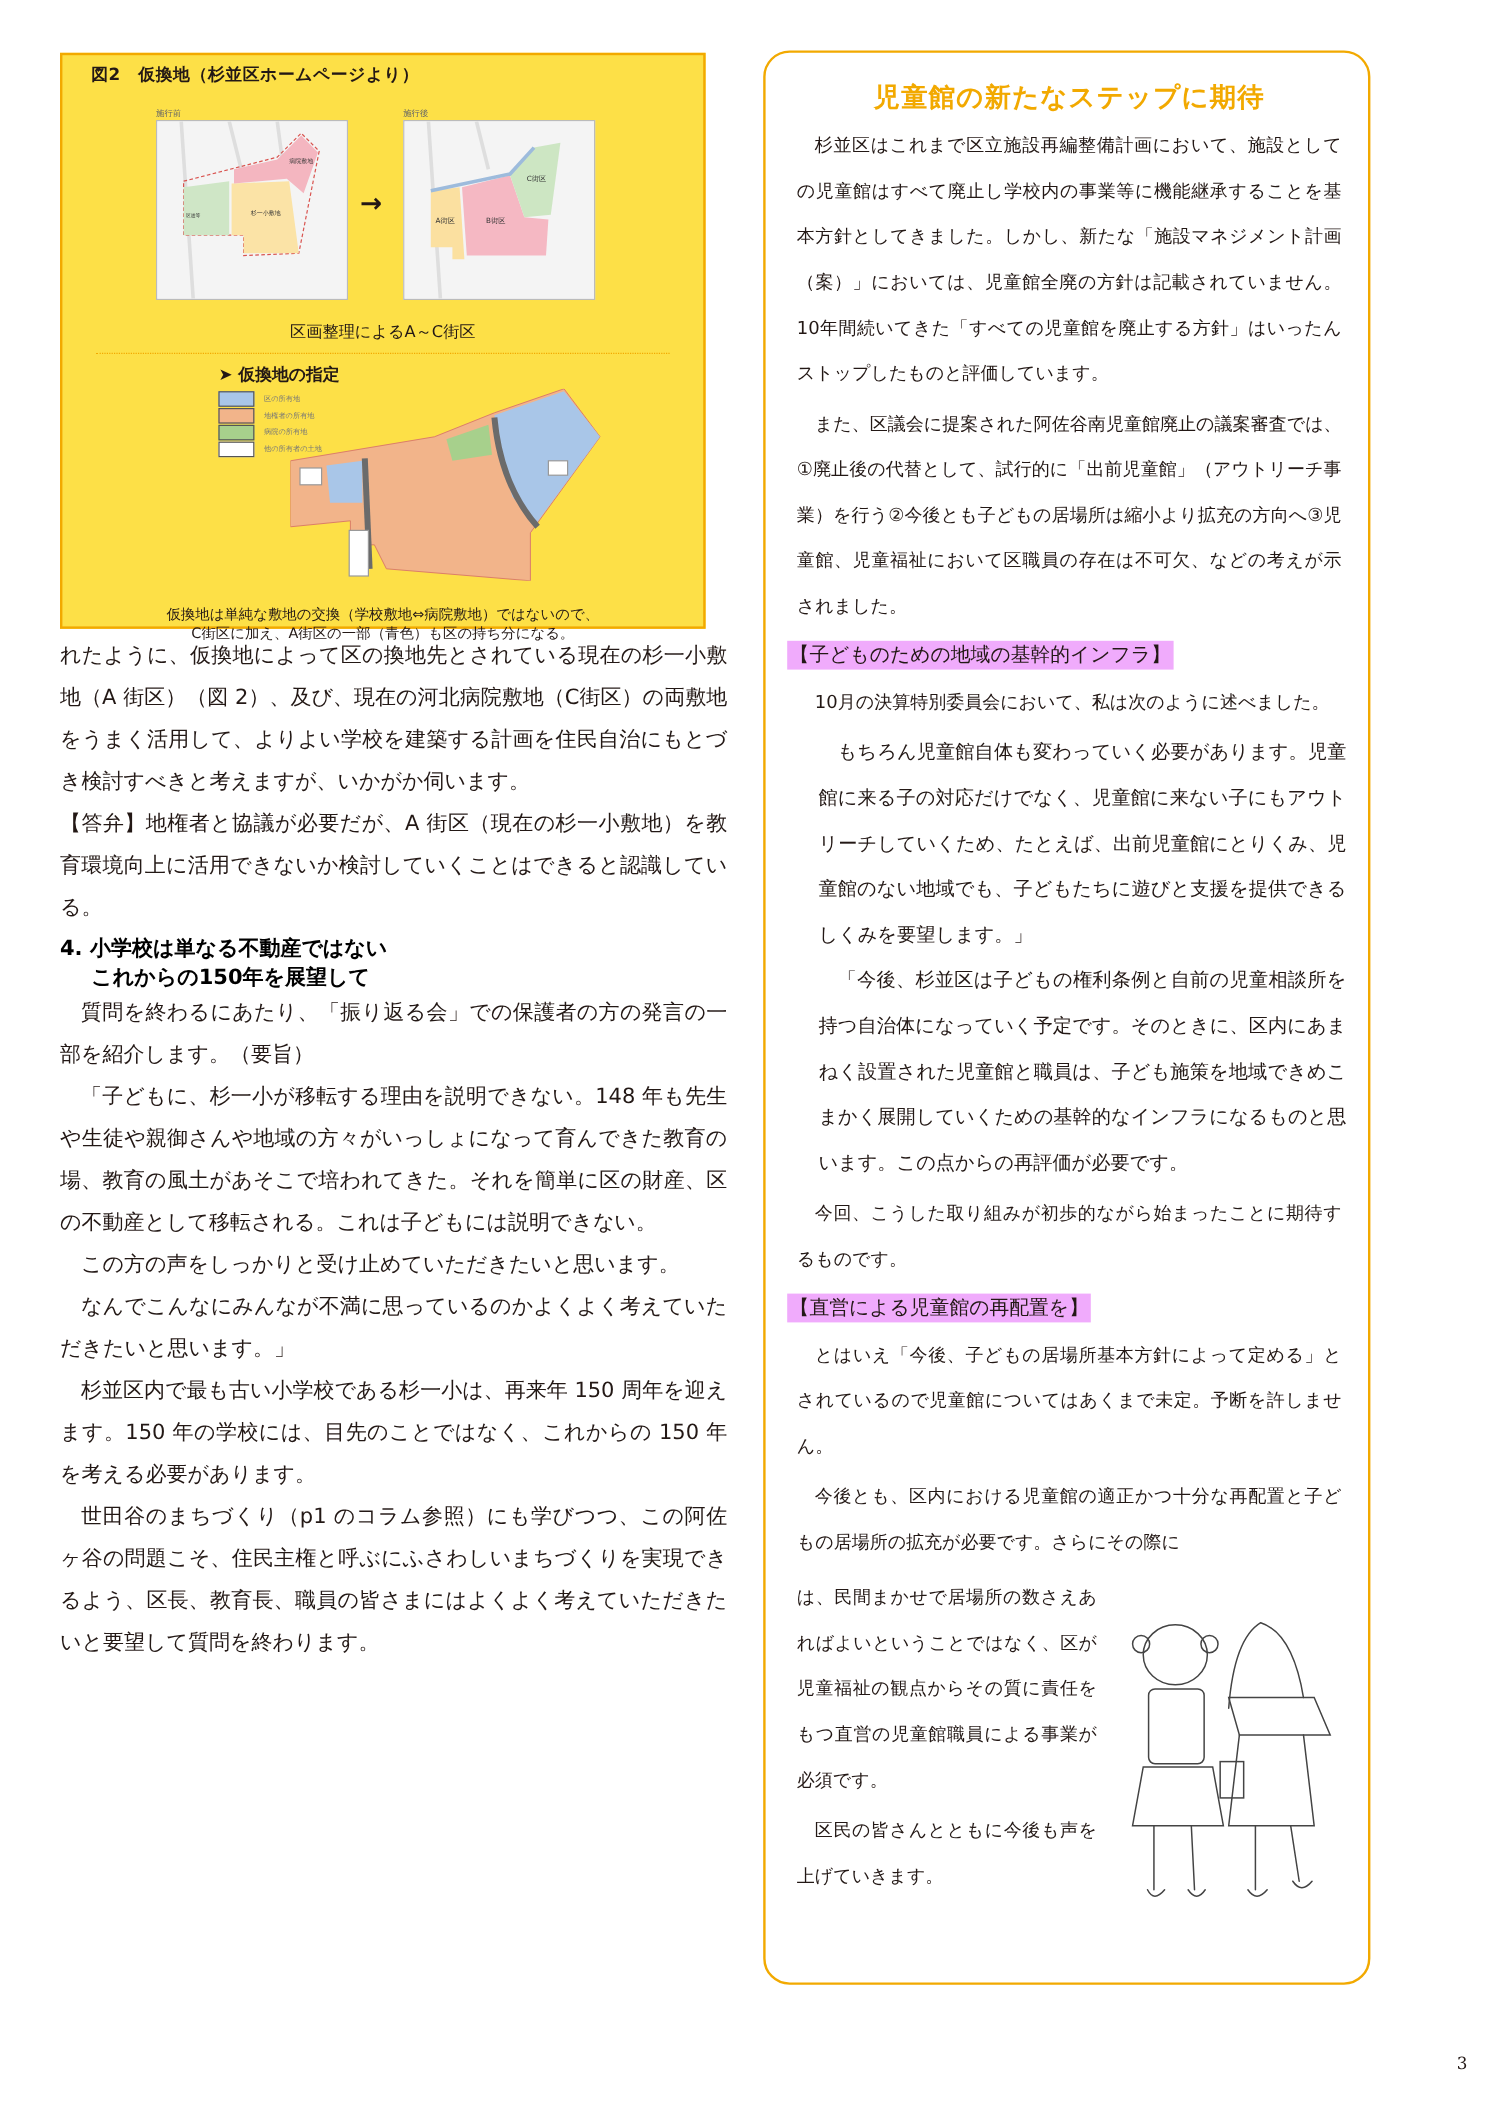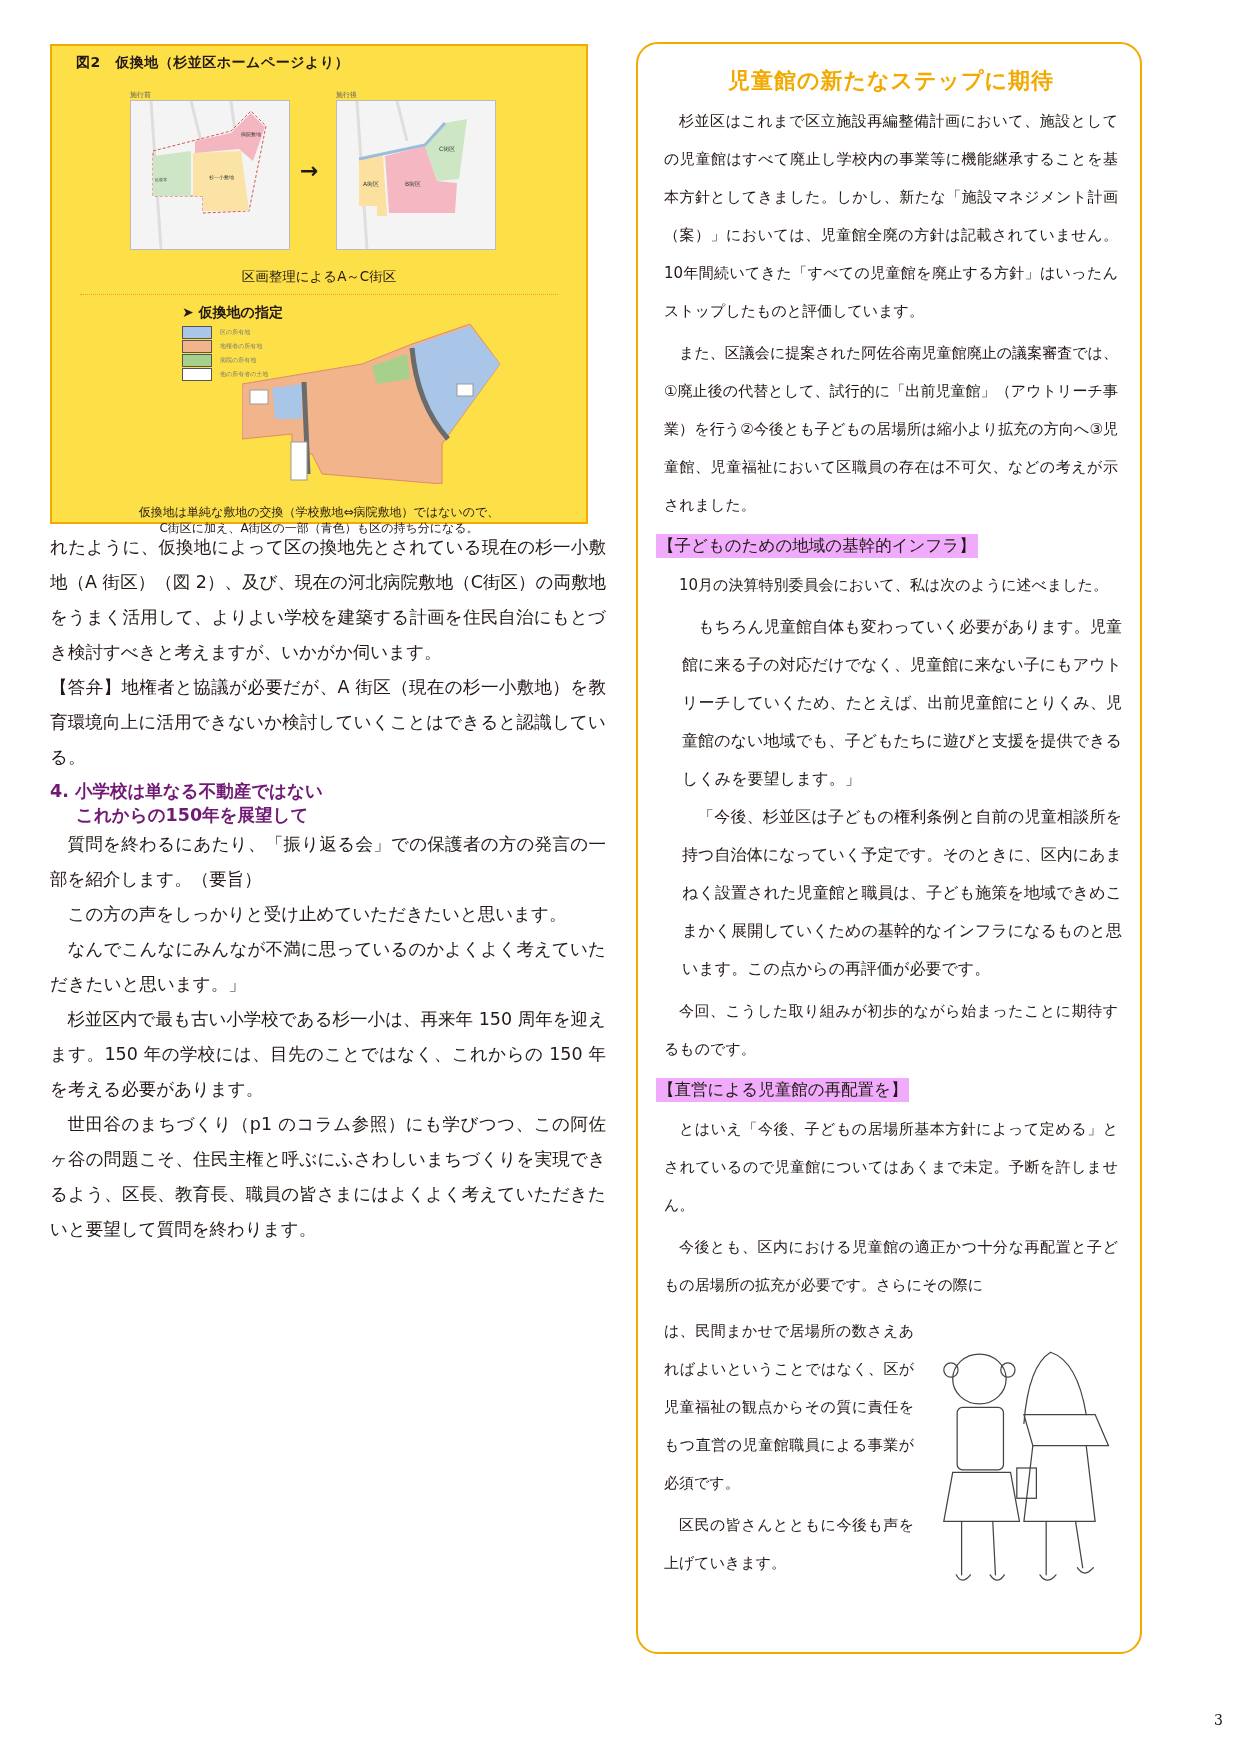--- a/index.html
+++ b/index.html
@@ -23,21 +23,21 @@
   .dotted { position: absolute; left: 28px; right: 28px; top: 248px; border-top: 1.5px dotted #f2a900; }
   .legend-wrap { position: absolute; left: 130px; top: 258px; }
   .legend-title { font-size: 14px; font-weight: bold; margin-bottom: 3px; }
   .legend-item { display: flex; align-items: center; height: 14px; }
   .legend-swatch { width: 30px; height: 13px; border: 1.5px solid #555; box-sizing: border-box; margin-right: 8px; }
   .legend-text { font-size: 6px; color: #777; }
   .fig-caption2 { position: absolute; left: 0; right: 0; top: 434px; text-align: center; font-size: 12px; line-height: 16px; margin-top: 24px; }
 
   .body-text { font-size: 17.5px; line-height: 35px; margin: 0; text-align: justify; }
   .indent { text-indent: 1em; }
-  .section-heading { color: #701a75; font-weight: bold; font-size: 17.5px; line-height: 24px; margin-top: 4px; }
+  .section-heading { color: #000000; font-weight: bold; font-size: 17.5px; line-height: 24px; margin-top: 4px; }
   .section-heading .l2 { padding-left: 26px; display: block; }
 
   .col-right {
     position: absolute; left: 636px; top: 42px; width: 506px; height: 1612px;
     border: 2.5px solid #f2a900; border-radius: 22px; box-sizing: border-box;
     padding: 22px 18px 0 22px;
   }
   .rbox-title { text-align: center; color: #f2a900; font-weight: bold; font-size: 22px; margin: 0 0 6px 0; letter-spacing: 1px; }
   .rtext { font-size: 15px; line-height: 38px; margin: 4px; text-align: justify; }
   .hl { background: #f0abfc; display: inline-block; line-height: 24px; padding: 0 2px; margin: 6px 0 4px -4px; font-size: 16.5px; }
@@ -131,20 +131,21 @@
     </div>
   </div>
 
   <p class="body-text" style="margin-top:6px">れたように、仮換地によって区の換地先とされている現在の杉一小敷地（A 街区）（図 2）、及び、現在の河北病院敷地（C街区）の両敷地をうまく活用して、よりよい学校を建築する計画を住民自治にもとづき検討すべきと考えますが、いかがか伺います。</p>
   <p class="body-text">【答弁】地権者と協議が必要だが、A 街区（現在の杉一小敷地）を教育環境向上に活用できないか検討していくことはできると認識している。</p>
   <div class="section-heading">
     <span>4. 小学校は単なる不動産ではない</span>
     <span class="l2">これからの150年を展望して</span>
   </div>
   <p class="body-text indent">質問を終わるにあたり、「振り返る会」での保護者の方の発言の一部を紹介します。（要旨）</p>
+  <p class="body-text indent">「子どもに、杉一小が移転する理由を説明できない。148 年も先生や生徒や親御さんや地域の方々がいっしょになって育んできた教育の場、教育の風土があそこで培われてきた。それを簡単に区の財産、区の不動産として移転される。これは子どもには説明できない。</p>
   <p class="body-text indent">この方の声をしっかりと受け止めていただきたいと思います。</p>
   <p class="body-text indent">なんでこんなにみんなが不満に思っているのかよくよく考えていただきたいと思います。」</p>
   <p class="body-text indent">杉並区内で最も古い小学校である杉一小は、再来年 150 周年を迎えます。150 年の学校には、目先のことではなく、これからの 150 年を考える必要があります。</p>
   <p class="body-text indent">世田谷のまちづくり（p1 のコラム参照）にも学びつつ、この阿佐ヶ谷の問題こそ、住民主権と呼ぶにふさわしいまちづくりを実現できるよう、区長、教育長、職員の皆さまにはよくよく考えていただきたいと要望して質問を終わります。</p>
 </div>
 
 <div class="col-right">
   <h2 class="rbox-title">児童館の新たなステップに期待</h2>
   <p class="rtext indent">杉並区はこれまで区立施設再編整備計画において、施設としての児童館はすべて廃止し学校内の事業等に機能継承することを基本方針としてきました。しかし、新たな「施設マネジメント計画（案）」においては、児童館全廃の方針は記載されていません。10年間続いてきた「すべての児童館を廃止する方針」はいったんストップしたものと評価しています。</p>
   <p class="rtext indent">また、区議会に提案された阿佐谷南児童館廃止の議案審査では、①廃止後の代替として、試行的に「出前児童館」（アウトリーチ事業）を行う②今後とも子どもの居場所は縮小より拡充の方向へ③児童館、児童福祉において区職員の存在は不可欠、などの考えが示されました。</p>

